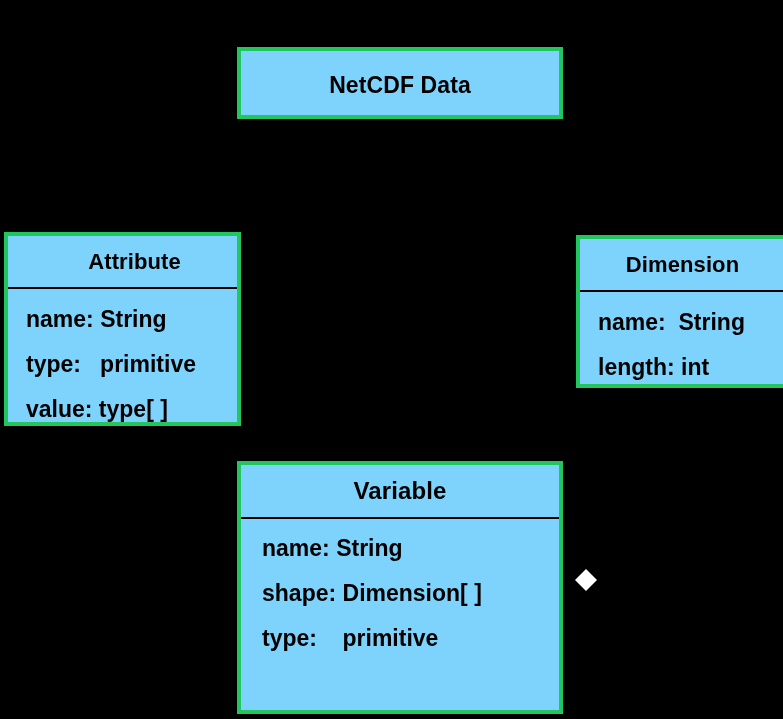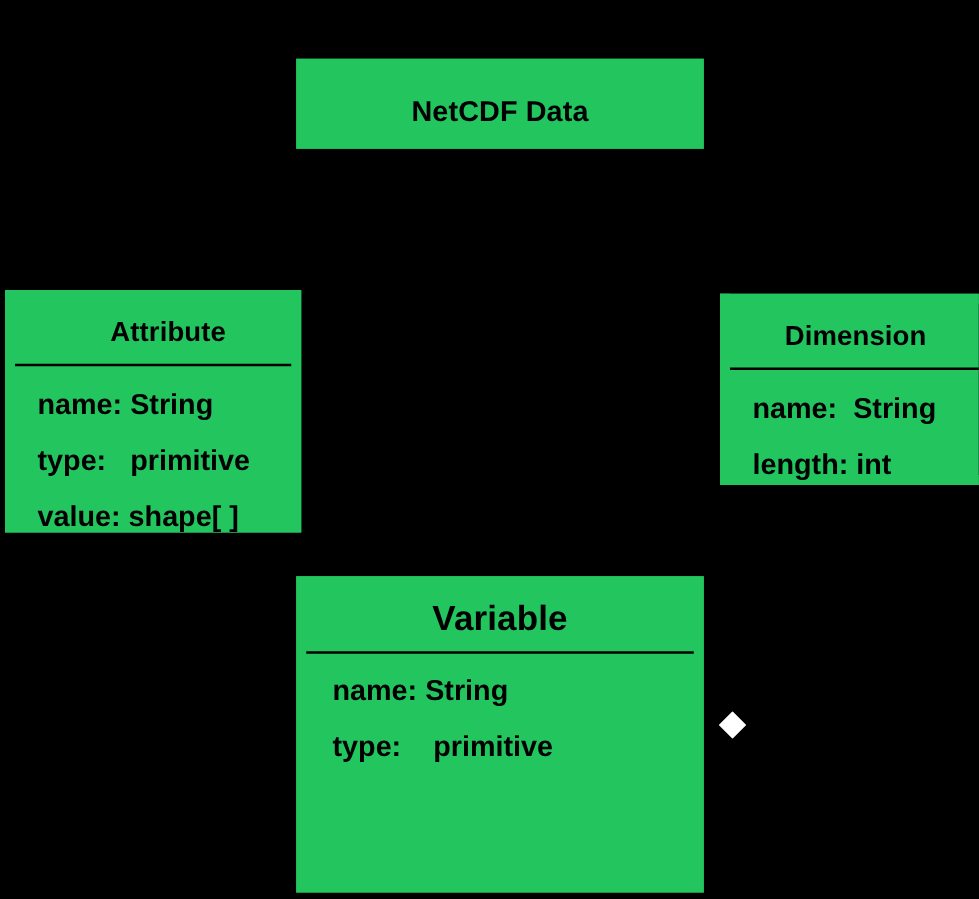--- a/index.html
+++ b/index.html
@@ -22,22 +22,22 @@
     left: 0;
     top: 0;
     width: 783px;
     height: 719px;
     background: #000000;
   }
 
   
   .uml-box {
     position: absolute;
-    background: #22c55e;
-    border: 8px solid #22c55e;
+    background: #7dd3fc;
+    border: 4px solid #22c55e;
     box-sizing: border-box;
   }
   .uml-header {
     text-align: center;
     font-weight: bold;
     color: #000000;
     letter-spacing: 0.1px;
   }
   .uml-divider {
     height: 2px;
@@ -108,21 +108,21 @@
   }
 
   
   #box-variable {
     left: 237px;
     top: 461px;
     width: 326px;
     height: 253px;
   }
   #box-variable .uml-header {
-    font-size: 28px;
+    font-size: 24px;
     line-height: 52px;
     height: 52px;
   }
   #box-variable .uml-attrs {
     padding: 7px 0 0 21px;
   }
   #box-variable .uml-attr {
     font-size: 23px;
     line-height: 45px;
   }
@@ -144,38 +144,39 @@
   <div class="uml-box" id="box-netcdf">
     <div class="uml-header">NetCDF Data</div>
   </div>
 
   <div class="uml-box" id="box-attribute">
     <div class="uml-header">Attribute</div>
     <div class="uml-divider"></div>
     <div class="uml-attrs">
       <div class="uml-attr">name: String</div>
       <div class="uml-attr">type:   primitive</div>
-      <div class="uml-attr">value: shape[ ]</div>
+      <div class="uml-attr">value: type[ ]</div>
     </div>
   </div>
 
   <div class="uml-box" id="box-dimension">
     <div class="uml-header">Dimension</div>
     <div class="uml-divider"></div>
     <div class="uml-attrs">
       <div class="uml-attr">name:  String</div>
       <div class="uml-attr">length: int</div>
     </div>
   </div>
 
   <div class="uml-box" id="box-variable">
     <div class="uml-header">Variable</div>
     <div class="uml-divider"></div>
     <div class="uml-attrs">
       <div class="uml-attr">name: String</div>
+      <div class="uml-attr">shape: Dimension[ ]</div>
       <div class="uml-attr">type:    primitive</div>
     </div>
   </div>
 
   <svg id="aggregation-diamond" viewBox="0 0 22 22">
     <polygon points="11,0 22,11 11,22 0,11" fill="#ffffff"></polygon>
   </svg>
 
 </div>
 

